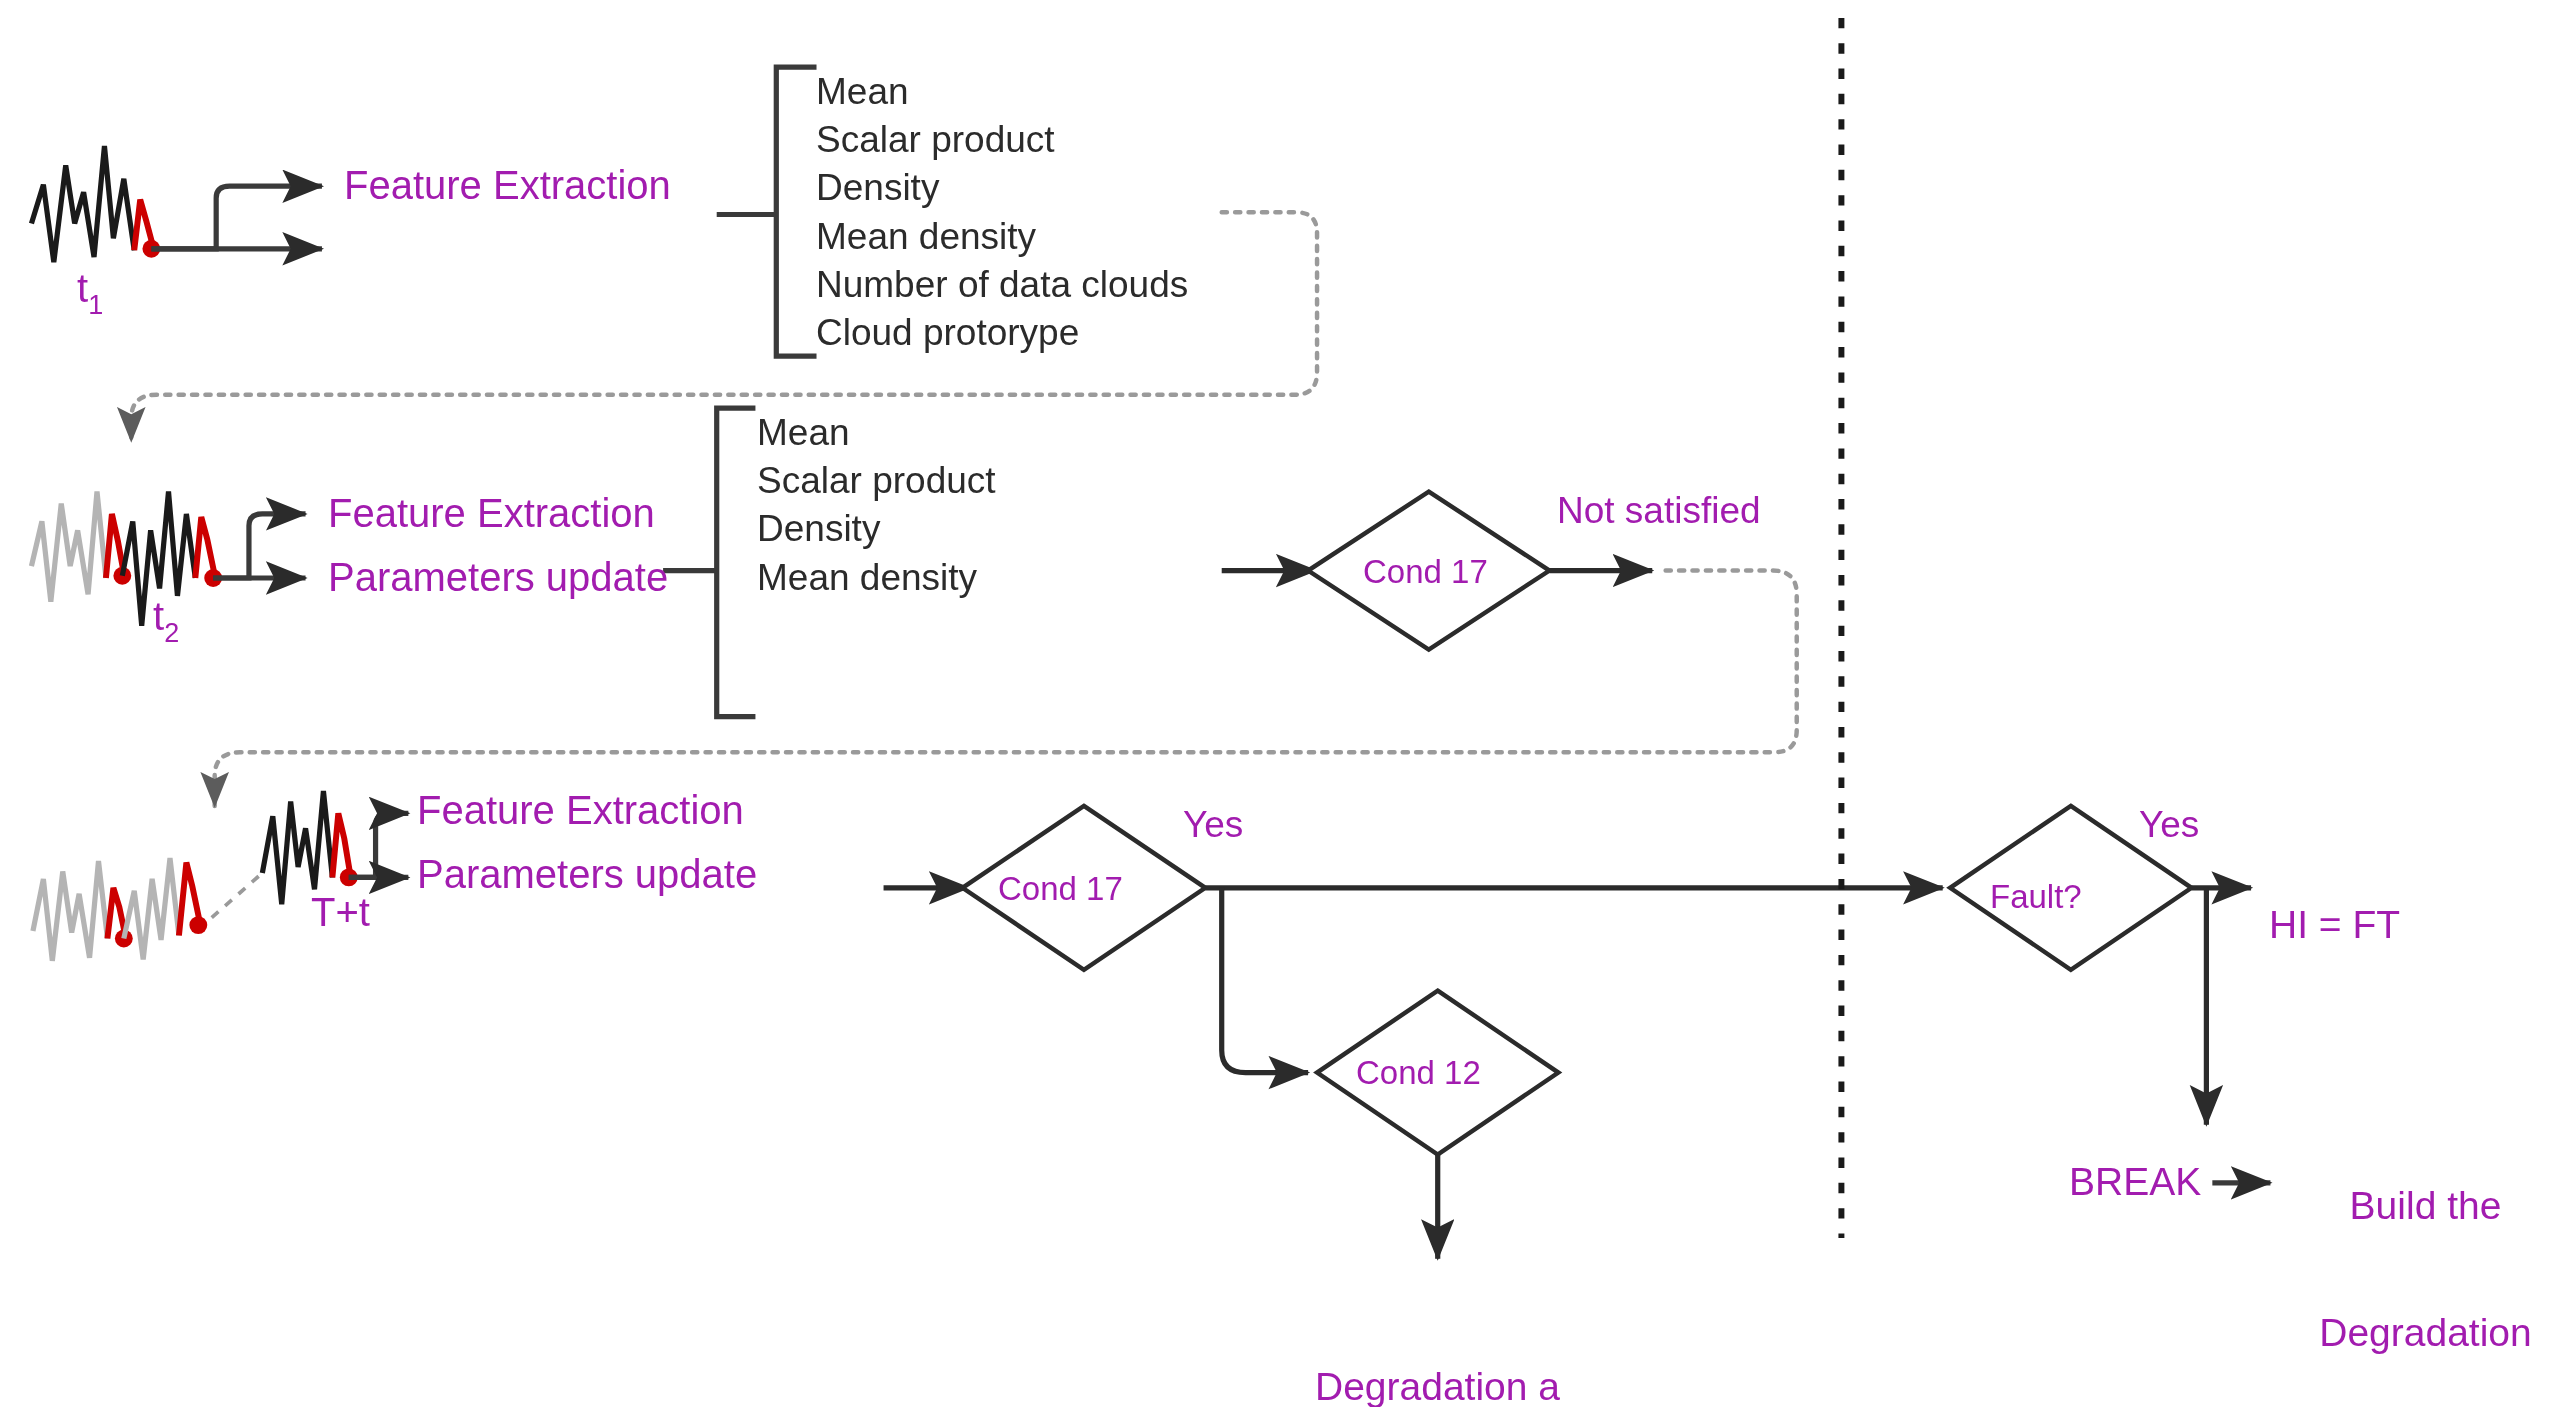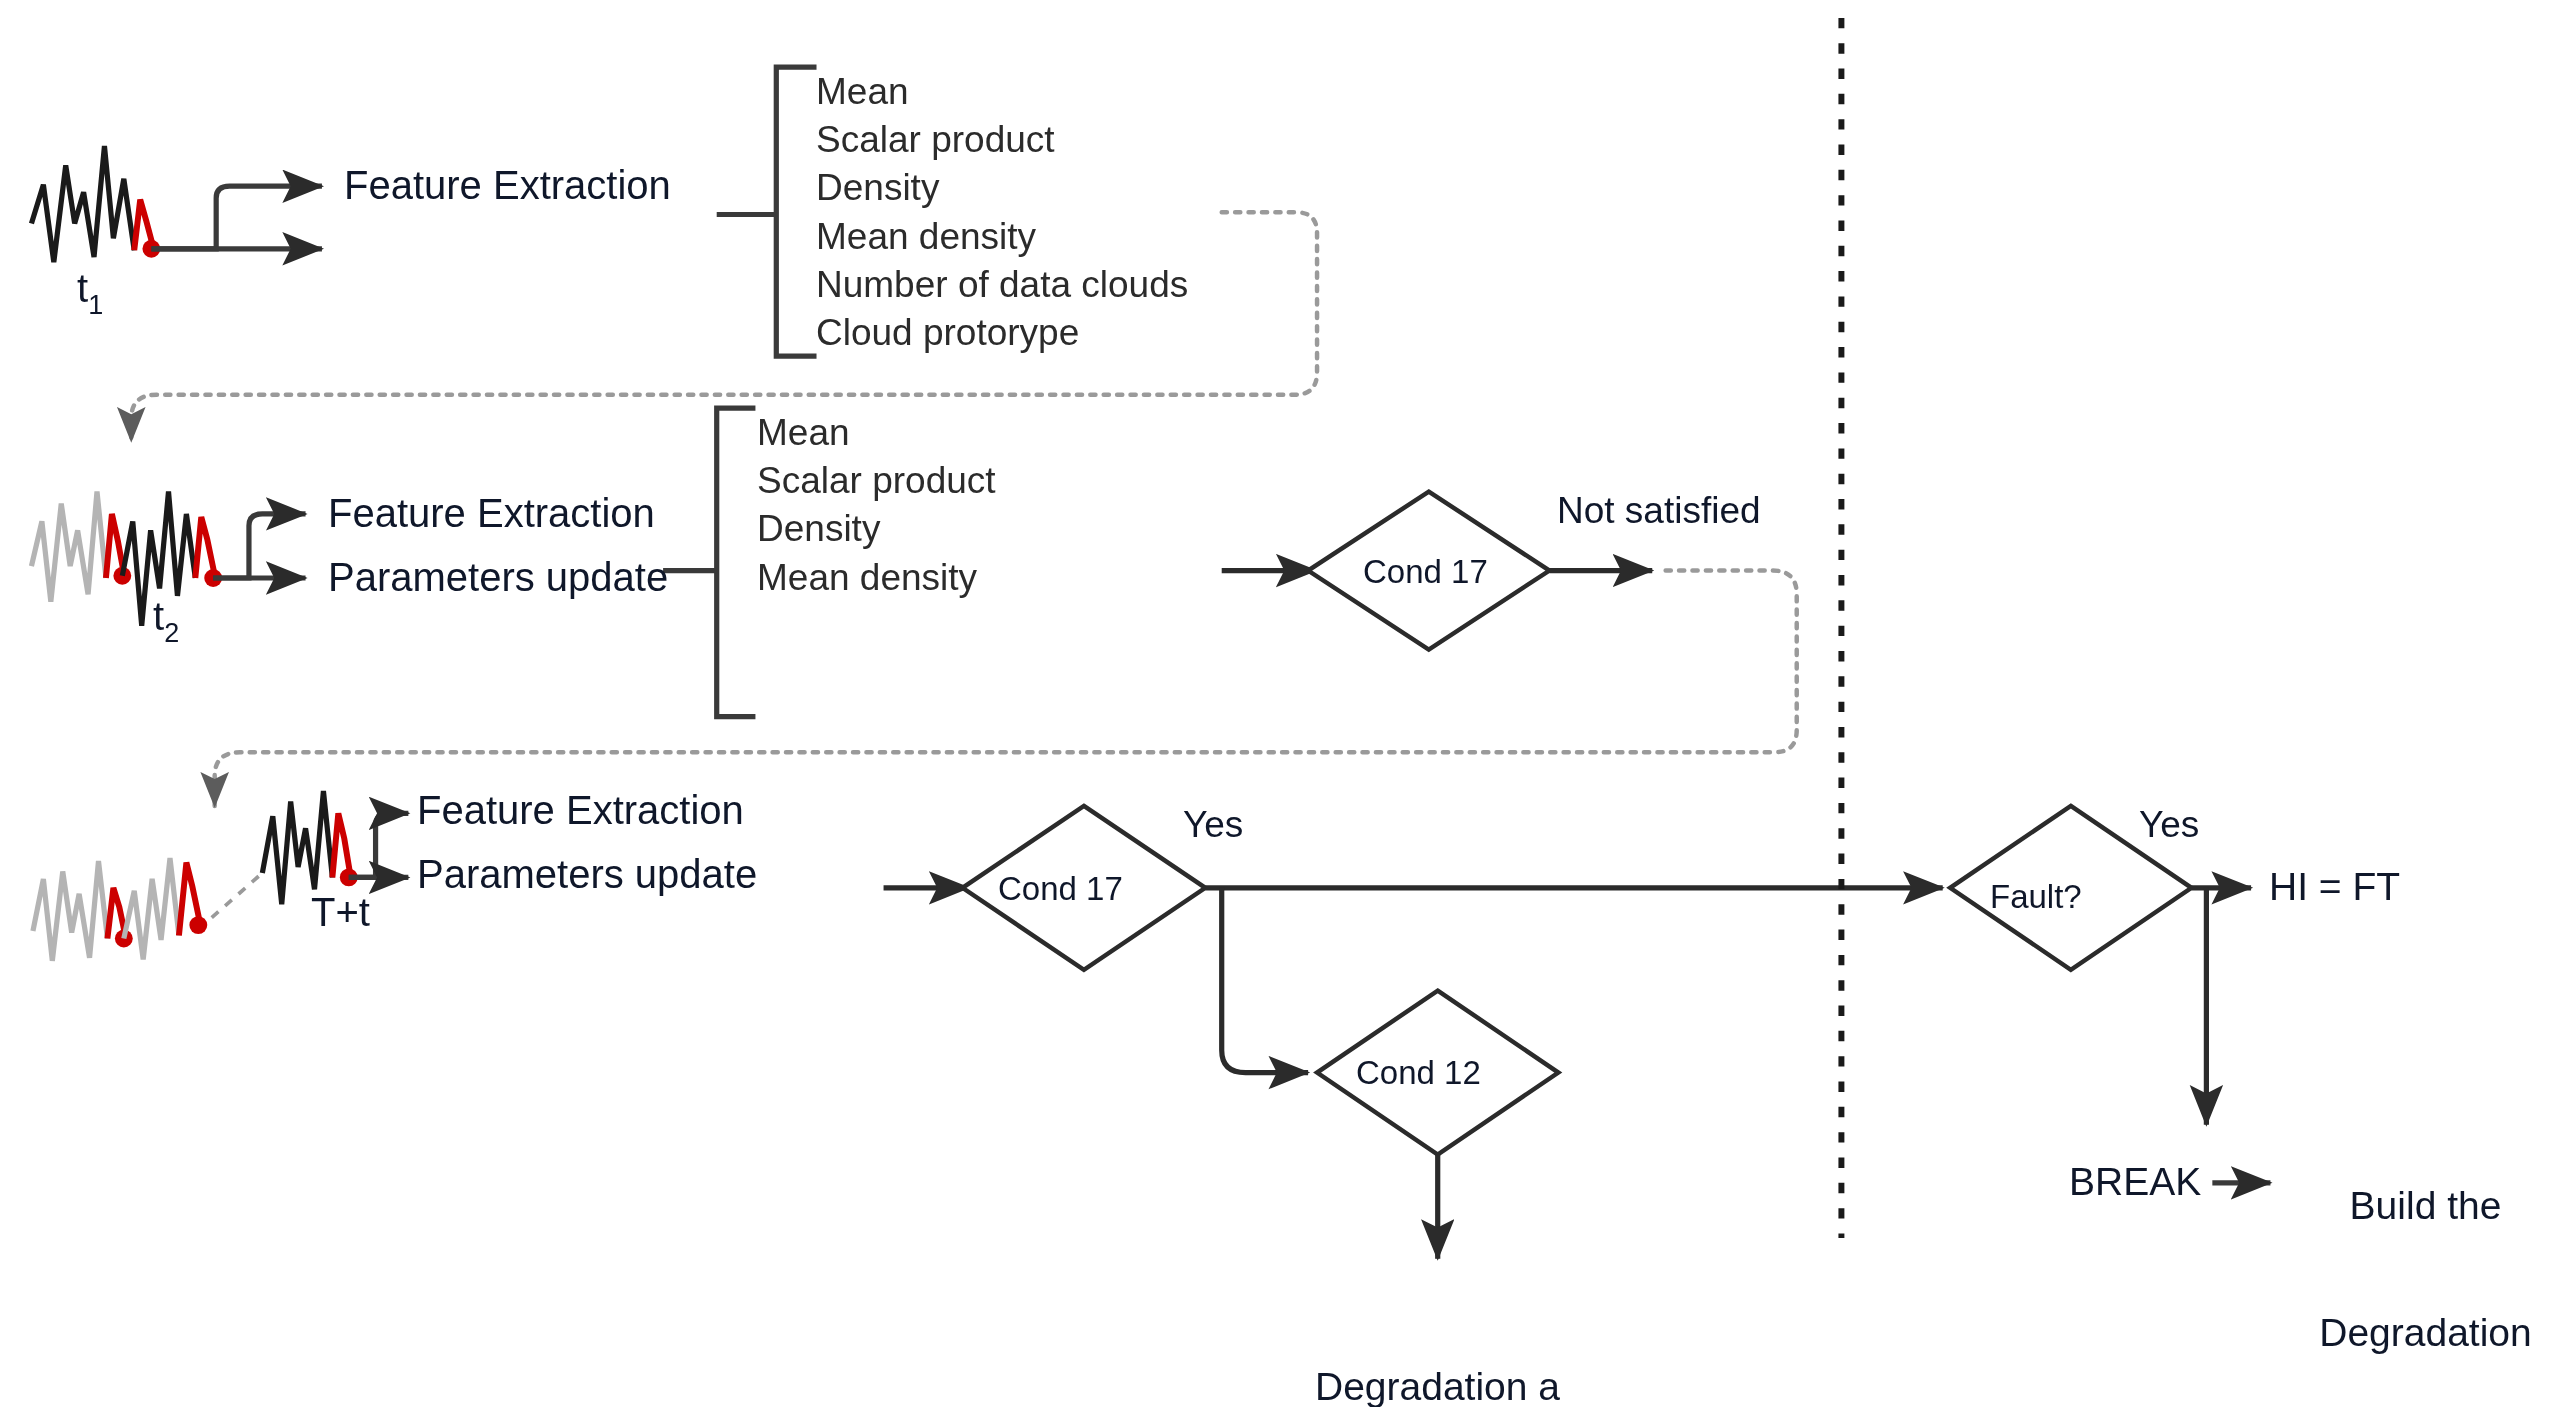--- a/index.html
+++ b/index.html
@@ -5,21 +5,21 @@
 <style>
   html,body{margin:0;padding:0;background:#ffffff;}
   body{
     width:2576px;height:1407px;
     font-family:"Liberation Sans","DejaVu Sans",sans-serif;
     color:#2b2b2b;
     overflow:hidden;
   }
   #stage{position:relative;width:2576px;height:1407px;background:#fff;}
   svg.layer{position:absolute;left:0;top:0;width:2576px;height:1407px;overflow:visible;}
-  .txt{position:absolute;white-space:pre;color:#0f172a;line-height:1.0;}
+  .txt{position:absolute;white-space:pre;color:#a21caf;line-height:1.0;}
   .lbl-big{font-size:40px;}
   .lbl-diamond{font-size:33px;}
   .lbl-branch{font-size:37px;}
   .lbl-out{font-size:39px;}
   .lbl-time{font-size:40px;}
   .sub{font-size:27px;}
   .centered{text-align:center;}
   .list-block{position:absolute;}
   .list-block .row{font-size:37px;line-height:1.0;margin-bottom:11.2px;white-space:pre;}
 </style>
@@ -198,21 +198,21 @@
   <div class="txt lbl-diamond" style="left:1356px;top:1056px;">Cond 12</div>
 
   <div class="txt lbl-out centered" style="left:1311px;top:1289px;width:253px;">
     <div>Degradation a</div>
     
   </div>
 
   <div class="txt lbl-diamond" style="left:1990px;top:880px;">Fault?</div>
   <div class="txt lbl-branch" style="left:2139px;top:806px;">Yes</div>
 
-  <div class="txt lbl-out" style="left:2269px;top:867px;text-align:center;">HI = FT</div>
+  <div class="txt lbl-out" style="left:2269px;top:905px;text-align:center;">HI = FT</div>
 
   <div class="txt lbl-out" style="left:2069px;top:1162px;">BREAK</div>
 
   <div class="txt lbl-out centered" style="left:2280px;top:1108px;width:291px;">
     <div>Build the</div>
     <div style="margin-top:10.4px;">Degradation</div>
     
   </div>
 
 </div>

